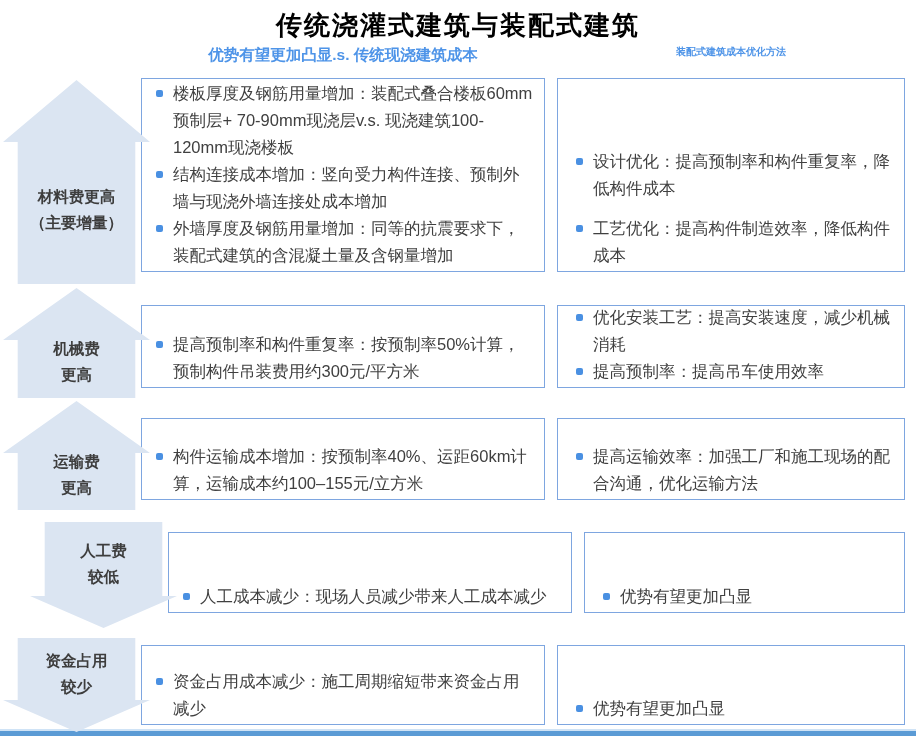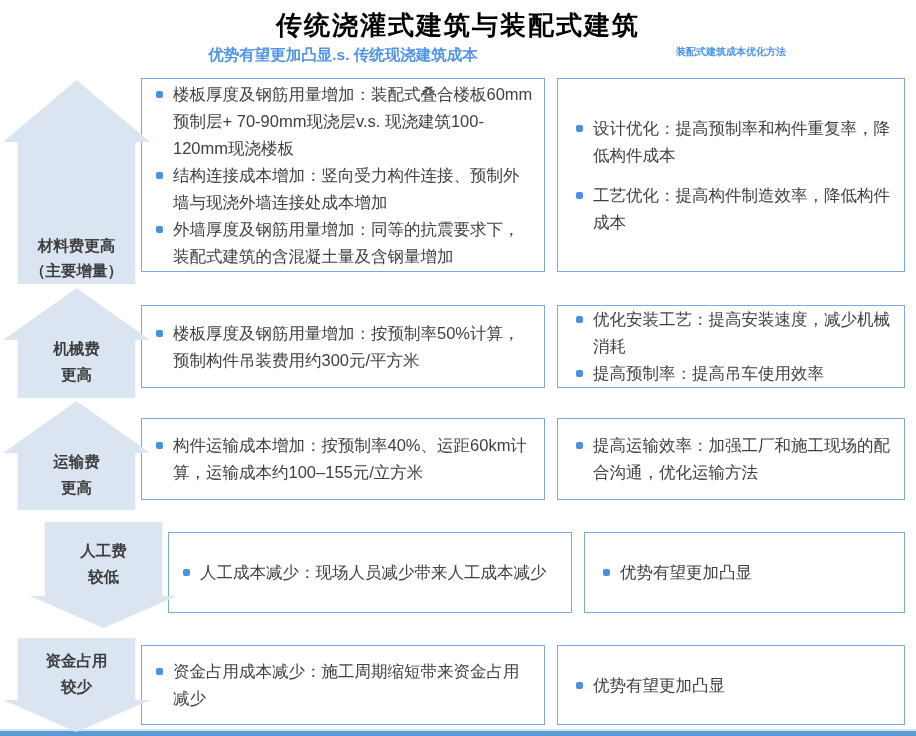--- a/index.html
+++ b/index.html
@@ -39,21 +39,21 @@
 
   .arrow-cell { width: 141px; flex: 0 0 auto; position: relative; }
   .arrow-shape {
     position: absolute; left: 3px; width: 147px;
     background: #dbe5f2; z-index: 2;
     display: flex; flex-direction: column; align-items: center;
   }
   .arrow-shape.up-tall {
     top: 2px; bottom: -12px;
     clip-path: polygon(50% 0, 100% 62px, 90% 62px, 90% 100%, 10% 100%, 10% 62px, 0 62px);
-    justify-content: flex-end; padding-top: 56px; box-sizing: border-box;
+    justify-content: center; padding-top: 56px; box-sizing: border-box;
   }
   .arrow-shape.up {
     top: -17px; bottom: -10px;
     clip-path: polygon(50% 0, 100% 52px, 90% 52px, 90% 100%, 10% 100%, 10% 52px, 0 52px);
     justify-content: flex-start; padding-top: 48px; box-sizing: border-box;
   }
   .arrow-shape.down {
     clip-path: polygon(10% 0, 90% 0, 90% calc(100% - 32px), 100% calc(100% - 32px), 50% 100%, 0 calc(100% - 32px), 10% calc(100% - 32px));
     justify-content: center; padding-bottom: 22px; box-sizing: border-box;
   }
@@ -62,21 +62,21 @@
 
   .arrow-label {
     font-size: 15.5px; font-weight: bold; color: #3d3d3d;
     text-align: center; white-space: pre-line; line-height: 1.65;
   }
 
   .box {
     box-sizing: border-box;
     background: #ffffff;
     border: 1px solid #7ea6e0;
-    display: flex; flex-direction: column; justify-content: center;
+    display: flex; flex-direction: column; justify-content: flex-end;
     z-index: 1; overflow: hidden;
   }
   .box.middle { width: 404px; padding: 2px 10px 2px 12px; }
   .box.right  { flex: 1; margin-left: 12px; margin-right: 11px; padding: 2px 10px 2px 16px; }
 
   ul.blist { list-style: none; margin: 0; padding: 0; }
   ul.blist li { display: flex; align-items: flex-start; }
   .bullet {
     width: 7px; height: 7px; border-radius: 2px;
     background: #4a90e2; margin: 10px 10px 0 2px; flex-shrink: 0;
@@ -142,21 +142,21 @@
     <div class="arrow-cell">
       <div class="arrow-shape up">
         <span class="arrow-label">机械费
 更高</span>
       </div>
     </div>
     <div class="box middle">
       <ul class="blist">
         <li>
             <span class="bullet"></span>
-            <span class="btext">楼板厚度及钢筋用量增加：按预制率50%计算，预制构件吊装费用约300元/平方米</span>
+            <span class="btext">提高预制率和构件重复率：按预制率50%计算，预制构件吊装费用约300元/平方米</span>
           </li>
       </ul>
     </div>
     <div class="box right">
       <ul class="blist">
         <li>
             <span class="bullet"></span>
             <span class="btext">优化安装工艺：提高安装速度，减少机械消耗</span>
           </li>
         <li>

